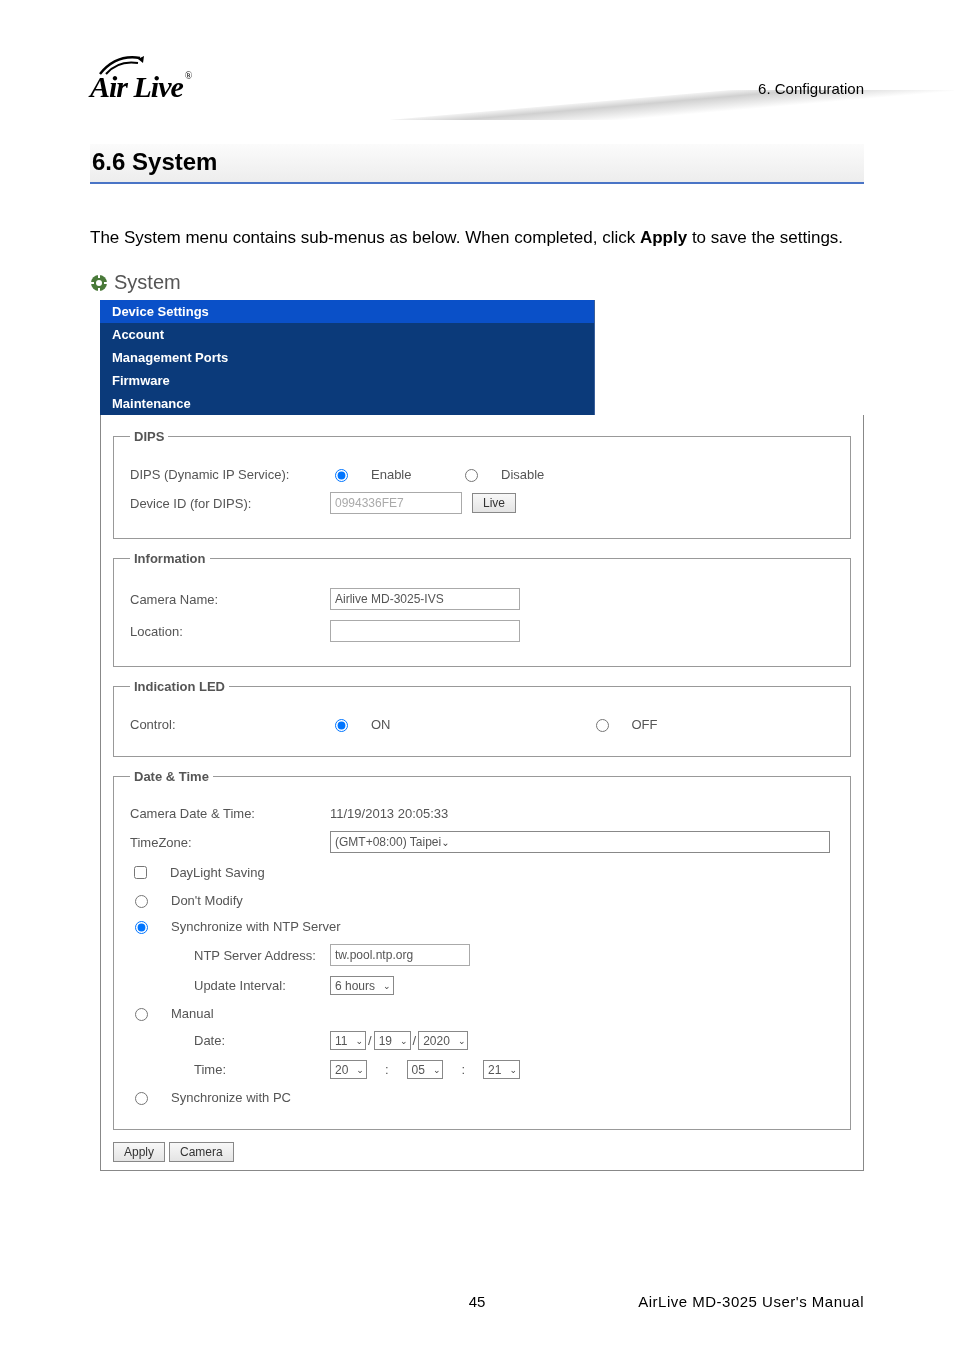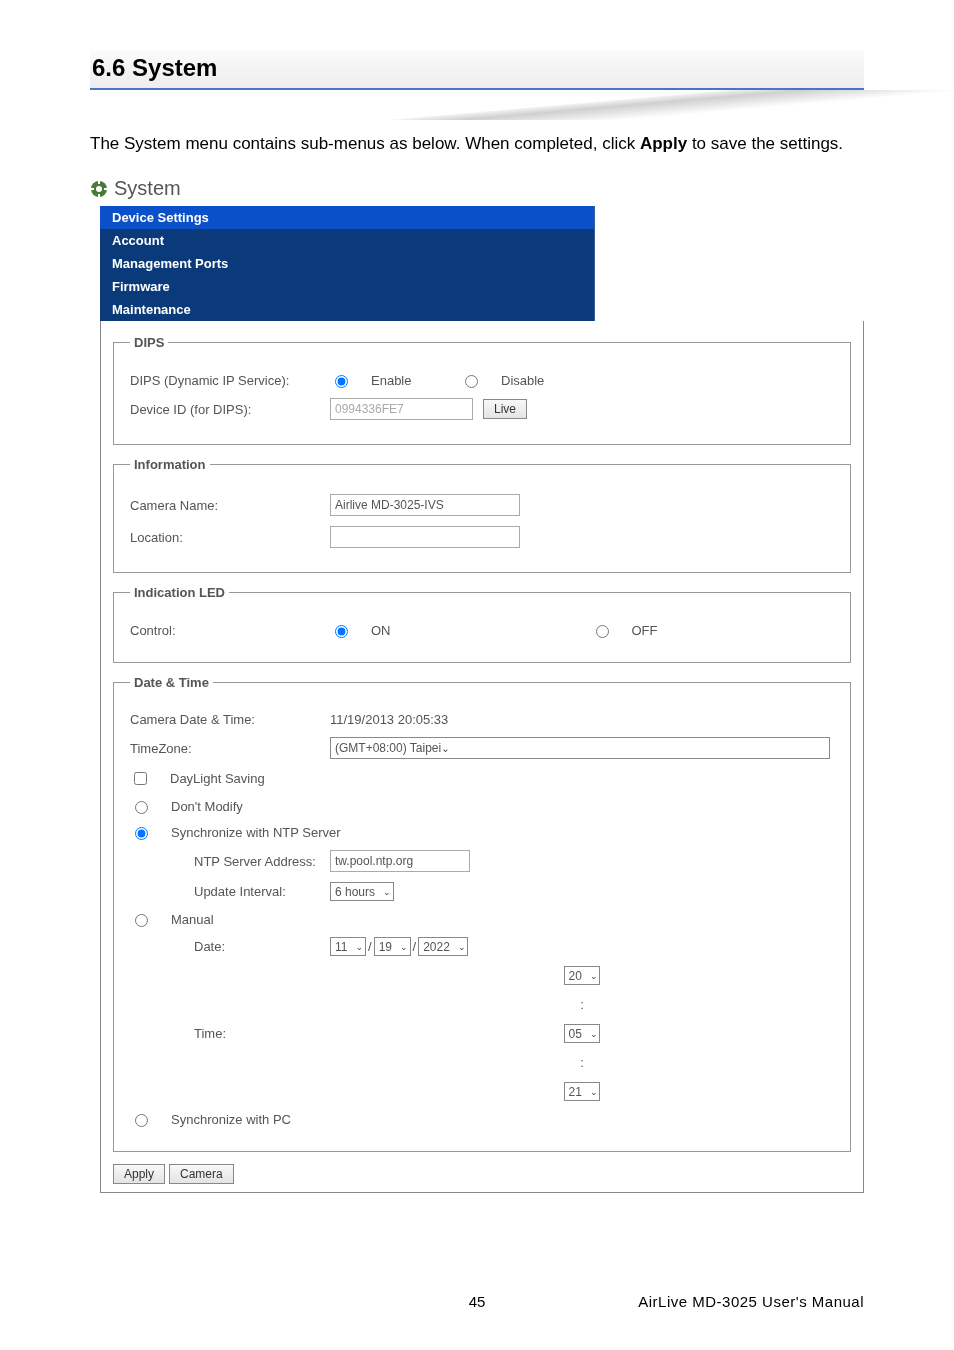--- a/index.html
+++ b/index.html
@@ -137,21 +137,21 @@
   }
   .disabled-text {
     color: #aaa;
     background: #fff;
     border: 1px solid #aaa;
     height: 22px;
     padding: 2px 4px;
     font-size: 12px;
     display: inline-flex;
     align-items: center;
-    width: 143px;
+    width: 132px;
   }
   button.small {
     font-size: 12px;
     padding: 2px 10px;
     border: 1px solid #888;
     background: linear-gradient(#f8f8f8,#e4e4e4);
     color: #333;
     cursor: pointer;
   }
   .radio { display: inline-flex; align-items: center; gap: 20px; }
@@ -189,20 +189,31 @@
     padding: 0 2px 0 4px;
     gap: 8px;
   }
   .sel .arrow { font-size: 9px; color:#444; }
 </style>
 </head>
 <body>
 
 <div class="page">
 
+  <div class="header">
+    <div class="logo">
+      <svg class="logo-arcs" width="60" height="26" viewBox="0 0 60 26">
+        <path d="M4 24 Q20 4 44 8" stroke="#000" stroke-width="2.5" fill="none"></path>
+        <path d="M10 24 Q22 10 42 13" stroke="#000" stroke-width="2" fill="none"></path>
+        <path d="M42 9 l6 -3 l-1 7 z" fill="#000"></path>
+      </svg>
+      <span class="logo-text"><span>Air Live</span><span class="reg">®</span></span>
+    </div>
+    <div class="hdr-right">6.  Configuration</div>
+  </div>
   <div class="header-rule"></div>
 
   <div class="section-heading">6.6 System</div>
 
   <p class="intro">
     <span>The System menu contains sub-menus as below. When completed, click </span><b>Apply</b><span> to save the settings.</span>
   </p>
 
   <div class="system-title">
     <svg width="18" height="18" viewBox="0 0 18 18">
@@ -348,28 +359,28 @@
               <span>11</span>
               <span class="arrow">⌄</span>
             </span>
           <span>/</span>
           <span class="sel">
               <span>19</span>
               <span class="arrow">⌄</span>
             </span>
           <span>/</span>
           <span class="sel">
-              <span>2022</span>
+              <span>2020</span>
               <span class="arrow">⌄</span>
             </span>
         </div>
       </div>
       <div class="row">
         <div class="label indent">Time:</div>
-        <div class="ctrls" style="gap:12px;flex-direction:column;">
+        <div class="ctrls" style="gap:18px;">
           <span class="sel">
               <span>20</span>
               <span class="arrow">⌄</span>
             </span>
           <span>:</span>
           <span class="sel">
               <span>05</span>
               <span class="arrow">⌄</span>
             </span>
           <span>:</span>

